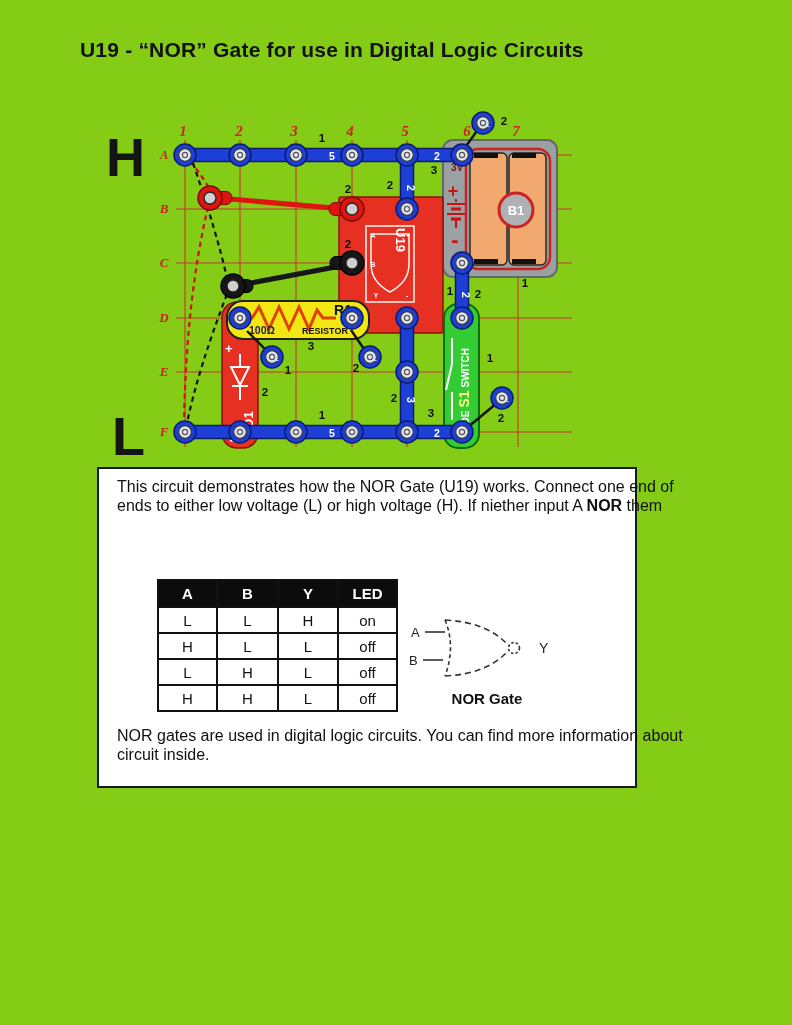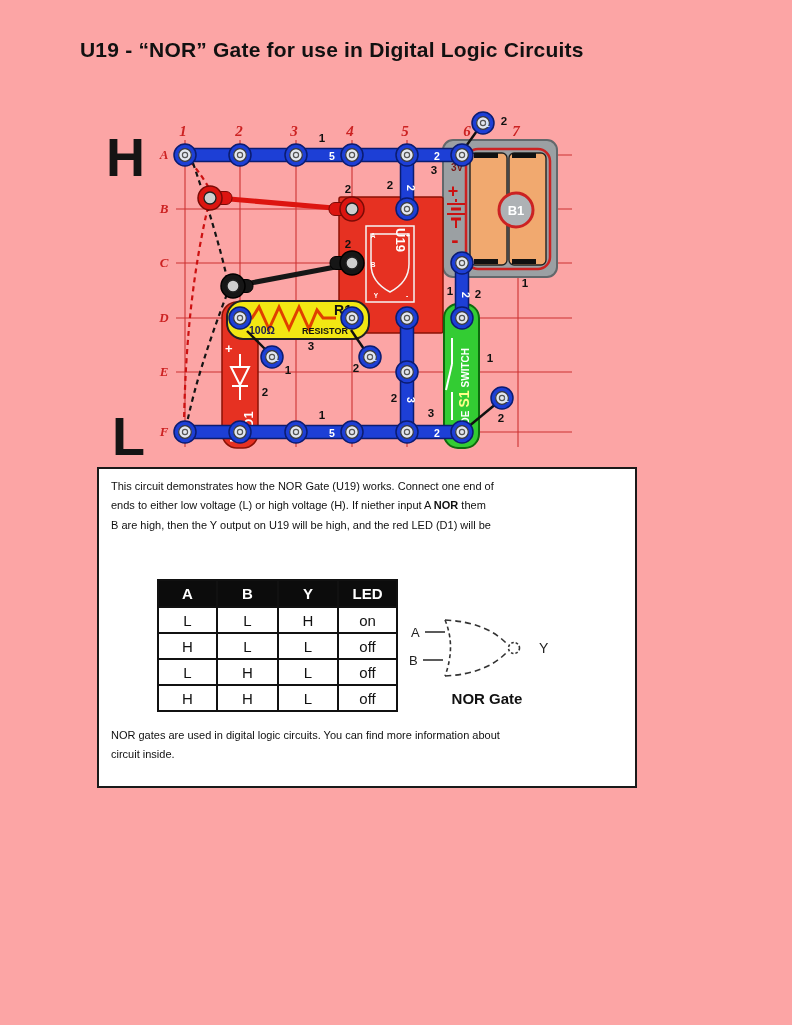--- a/index.html
+++ b/index.html
@@ -1,16 +1,16 @@
 <!DOCTYPE html>
 <html><head>
 <meta charset="utf-8">
 <style>
   html,body{margin:0;padding:0;background:#ffffff;}
-  .page{position:relative;width:792px;height:1025px;background:#fca5a5;font-family:"Liberation Sans",sans-serif;overflow:hidden;}
+  .page{position:relative;width:792px;height:1025px;background:#84cc16;font-family:"Liberation Sans",sans-serif;overflow:hidden;}
   .title{position:absolute;left:80px;top:38px;font-size:21px;font-weight:bold;color:#111;letter-spacing:.2px;}
   #csvg{position:absolute;left:95px;top:88px;}
 
   
   text{font-family:"Liberation Sans",sans-serif;}
   .gridnum{font:italic bold 15px "Liberation Serif",serif;fill:#cc2222;text-anchor:middle;}
   .gridletter{font:italic bold 13px "Liberation Serif",serif;fill:#cc2222;text-anchor:middle;}
   .t-HL{font-weight:bold;font-size:54px;fill:#141414;}
   .wlabel{font-weight:bold;font-size:10.5px;fill:#fff;text-anchor:middle;}
   .lvl{font-weight:bold;font-size:11.5px;fill:#101010;text-anchor:middle;}
@@ -21,21 +21,21 @@
   .t-u19{font-weight:bold;font-size:13px;fill:#fff;text-anchor:middle;}
   .t-pin{font-weight:bold;font-size:6.5px;fill:#fff;text-anchor:middle;}
   .t-r1{font-weight:bold;font-size:14px;fill:#111;text-anchor:middle;}
   .t-rval{font-weight:bold;font-size:10.5px;fill:#1c1c50;text-anchor:middle;}
   .t-rname{font-weight:bold;font-size:9px;fill:#111;text-anchor:middle;}
   .t-wh13{font-weight:bold;font-size:13px;fill:#fff;}
   .t-wh9{font-weight:bold;font-size:9px;fill:#fff;}
   .onemark{font-weight:bold;font-size:8px;fill:#cfe2ff;text-anchor:middle;}
 
   .desc-box{position:absolute;left:97px;top:467px;width:540px;height:321px;border:2px solid #1a1a1a;box-sizing:border-box;background:#fff;}
-  .para{position:absolute;left:12px;width:520px;font-size:11px;line-height:19.4px;color:#101010;}
+  .para{position:absolute;left:18px;width:520px;font-size:16px;line-height:19.4px;color:#101010;}
   .para div{white-space:nowrap;}
   .p1{top:8px;}
   .p2{top:257px;}
 
   .tt{position:absolute;left:58px;top:110px;border-collapse:collapse;table-layout:fixed;}
   .tt th,.tt td{border:2px solid #111;text-align:center;padding:0;font-size:15px;color:#111;}
   .tt th{background:#0c0c0c;color:#fff;font-weight:bold;height:25px;}
   .tt td{height:24px;}
   .c0{width:57px;}.c1{width:59px;}.c2{width:58px;}.c3{width:57px;}
 
@@ -305,21 +305,20 @@
         <text x="501" y="422" class="lvl">2</text>
         <text x="322" y="419" class="lvl">1</text>
         <text x="431" y="417" class="lvl">3</text>
       </g>
   </svg>
 
   <div class="desc-box">
     <div class="para p1" id="para1">
         <div><span>This circuit demonstrates how the NOR Gate (U19) works. Connect one end of</span></div>
         <div><span>ends to either low voltage (L) or high voltage (H). If niether input A </span><b>NOR</b><span> them</span></div>
-        <div><span>B are high, then the Y output on U19 will be high, and the red LED (D1) will be</span></div>
       </div>
 
     <table class="tt">
       <thead>
           <tr id="tt-head">
             <th class="c0">A</th>
             <th class="c1">B</th>
             <th class="c2">Y</th>
             <th class="c3">LED</th>
           </tr>

